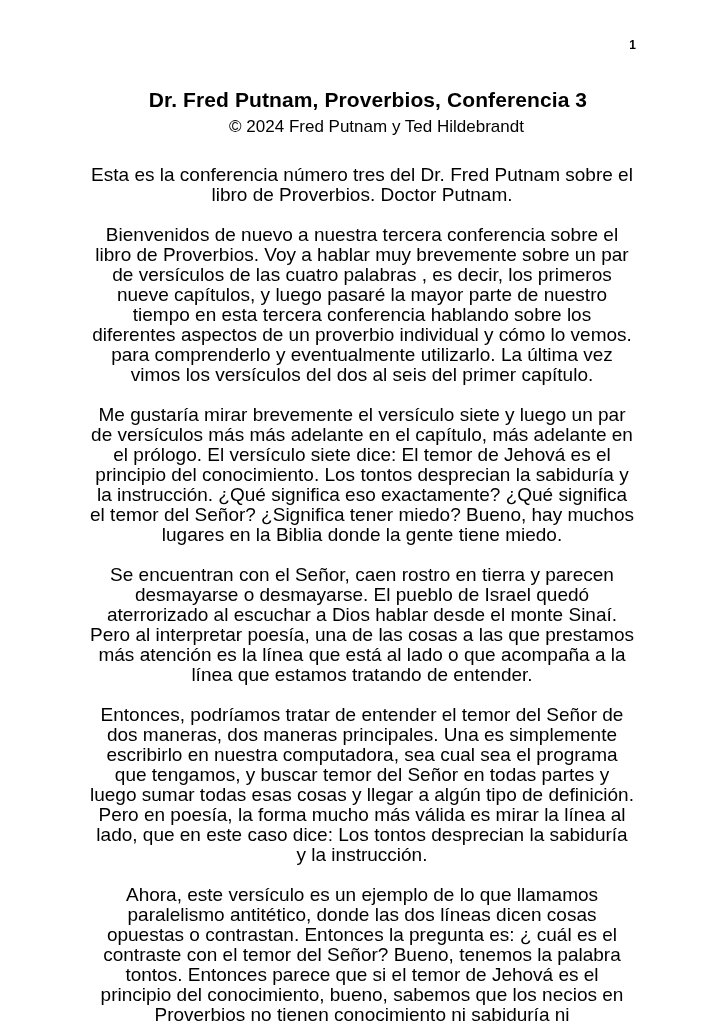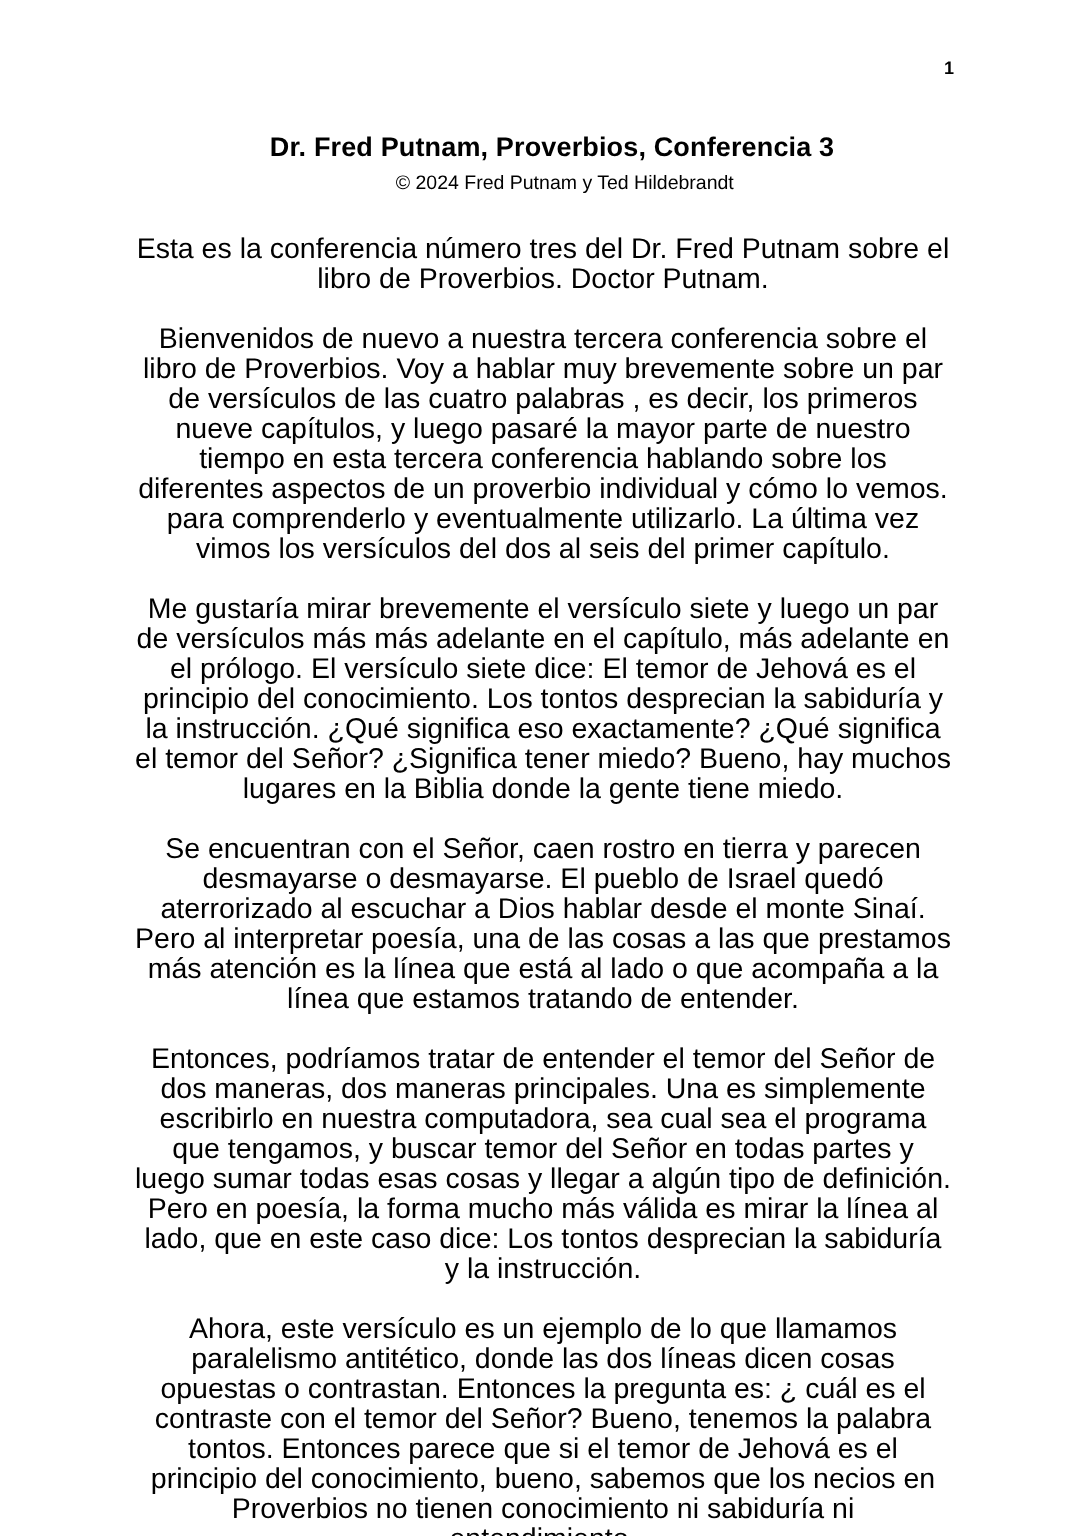--- a/index.html
+++ b/index.html
@@ -27,27 +27,27 @@
     right: 88px;
     font-size: 12px;
     font-weight: bold;
     color: #000000;
   }
   .doc-header {
     padding-top: 88px;
     text-align: center;
   }
   .doc-title {
-    font-size: 18px;
+    font-size: 21px;
     font-weight: bold;
     letter-spacing: 0.1px;
     padding-left: 12px;
   }
   .doc-copyright {
-    font-size: 13px;
+    font-size: 17px;
     margin-top: 5px;
     margin-left: 29px;
   }
   .doc-body {
     margin: 28px 90px 0 90px;
     font-size: 19px;
     line-height: 20px;
     text-align: center;
   }
   .paragraph {

